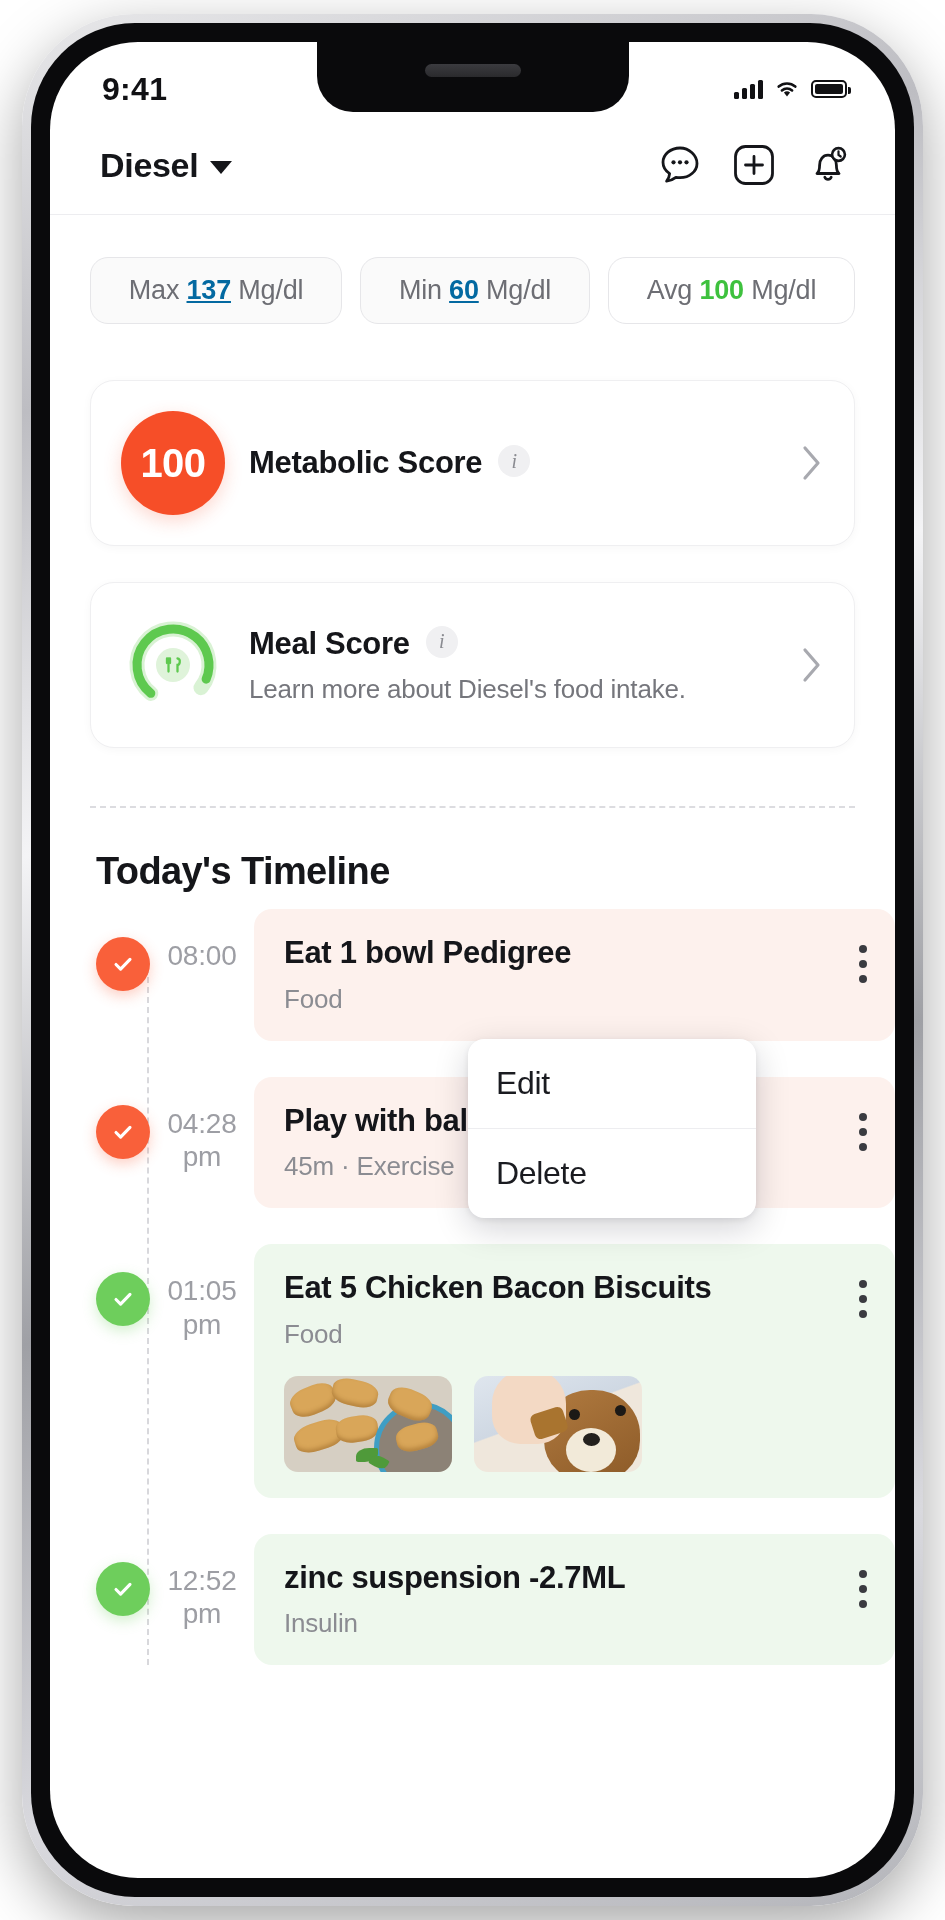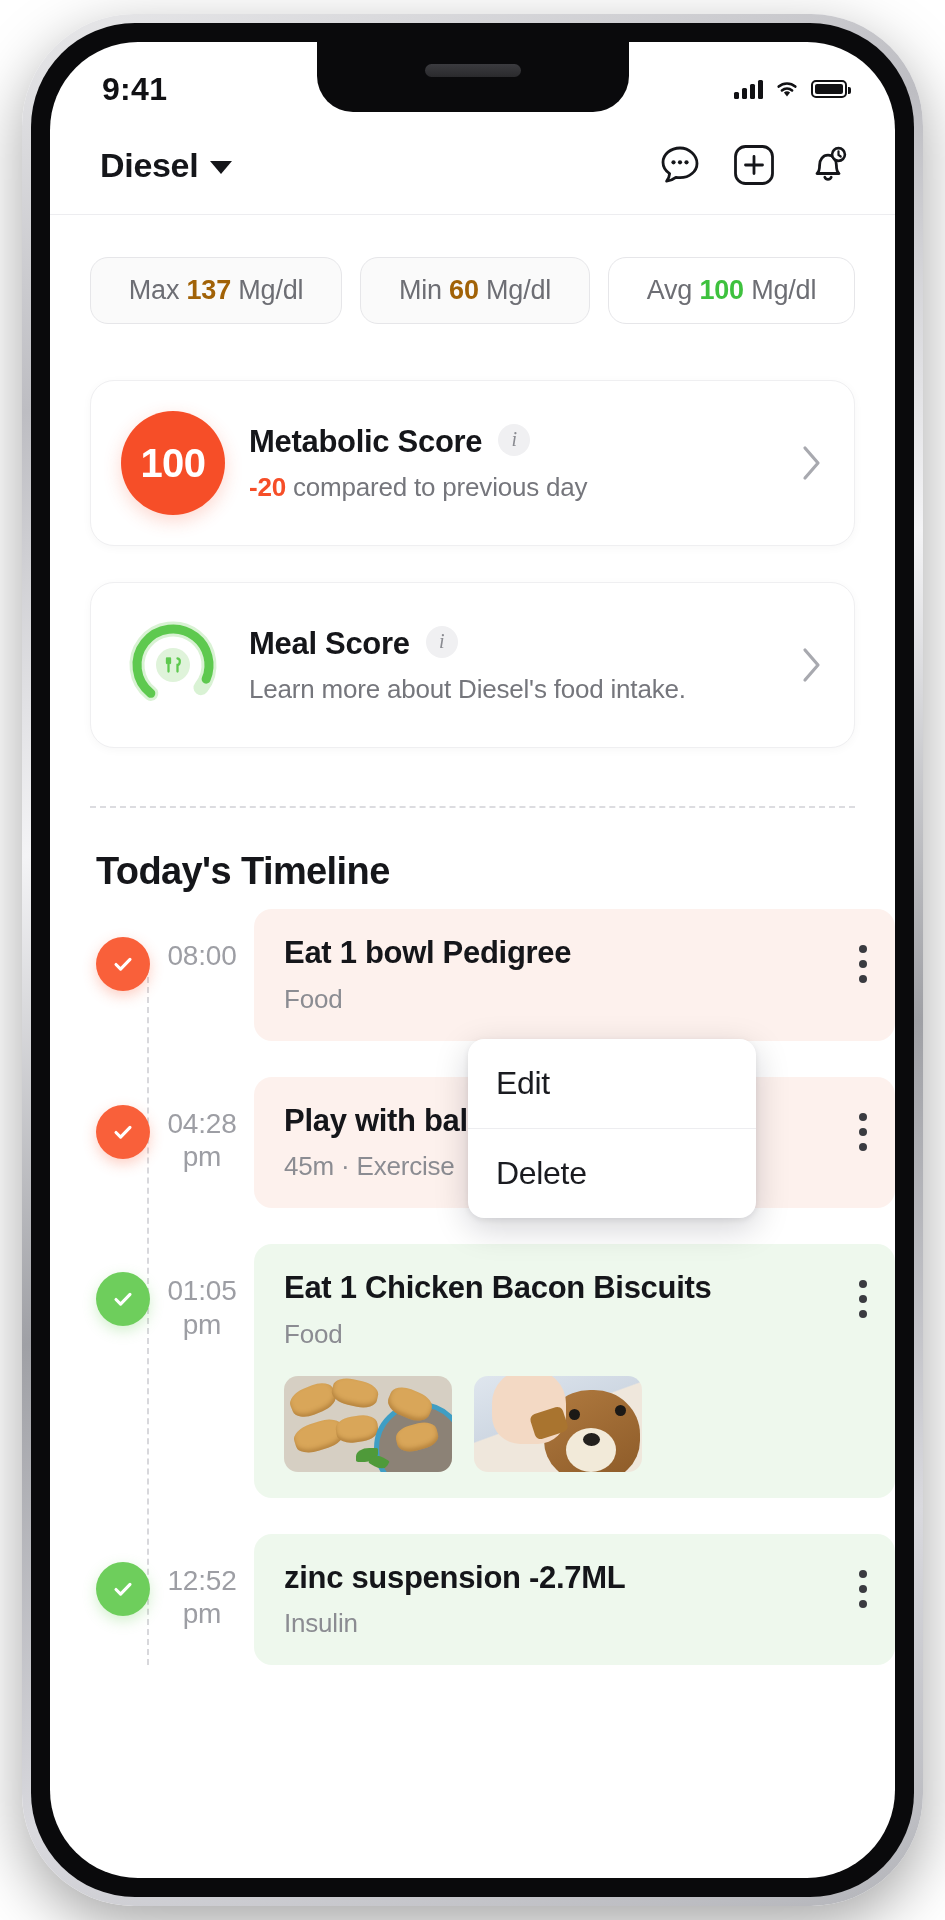--- a/index.html
+++ b/index.html
@@ -179,21 +179,21 @@
     background: #fafafa;
     padding: 17px 8px;
     text-align: center;
     font-size: 27px;
     color: #6d6e74;
     white-space: nowrap;
     letter-spacing: -0.2px;
   }
   .pill.last { background: #ffffff; }
   .pill b { font-weight: 700; }
-  .v-orange { color: #a16207; }
+  .v-orange { color: #0369a1; text-decoration: underline; }
   .v-green  { color: #3ec13e; }
 
   
   .card {
     position: relative;
     margin: 0 40px;
     border: 1.4px solid #efeff1;
     border-radius: 24px;
     background: #ffffff;
     box-shadow: 0 2px 10px rgba(20,20,30,0.035);
@@ -571,24 +571,20 @@
             </div>
           </div>
 
           <div class="card metabolic">
             <div class="score-bubble">100</div>
             <div class="card-body">
               <div class="card-title-row">
                 <div class="card-title">Metabolic Score</div>
                 <div class="info-badge">i</div>
               </div>
-              <div class="card-sub">
-                <span class="delta">-20</span>
-                <span>compared to previous day</span>
-              </div>
             </div>
             <svg class="chevron" width="26" height="40" viewBox="0 0 26 40">
               <path d="M7 5l13 15L7 35" fill="none" stroke="#a8a9af" stroke-width="3.2" stroke-linecap="round" stroke-linejoin="round"></path>
             </svg>
           </div>
 
           <div class="card meal">
             <div class="gauge">
               <svg width="104" height="104" viewBox="0 0 104 104">
                 <circle cx="52" cy="52" r="36" fill="none" stroke="#d9f2d4" stroke-width="15" stroke-linecap="round" stroke-dasharray="170 300" transform="rotate(128 52 52)"></circle>
@@ -671,21 +667,21 @@
                 <svg width="26" height="26" viewBox="0 0 26 26">
                   <path d="M6 13.5l4.6 4.6L20 8.4" fill="none" stroke="#ffffff" stroke-width="3.1" stroke-linecap="round" stroke-linejoin="round"></path>
                 </svg>
               </div>
               <div class="tl-time">
                 <div>01:05</div>
                 <div>pm</div>
               </div>
               <div class="tl-card food-green">
                 <div class="tl-card-main">
-                  <div class="tl-card-title">Eat 1 Chicken Bacon Biscuits</div>
+                  <div class="tl-card-title">Eat 5 Chicken Bacon Biscuits</div>
                   <div class="tl-card-meta">Food</div>
                   <div class="thumbs">
                     <div class="thumb biscuits">
                       <div class="biscuit" style="left:6px;  top:10px; width:46px; height:28px; transform:rotate(-22deg);"></div>
                       <div class="biscuit" style="left:10px; top:46px; width:50px; height:28px; transform:rotate(-18deg);"></div>
                       <div class="biscuit" style="left:48px; top:4px;  width:46px; height:26px; transform:rotate(12deg);"></div>
                       <div class="biscuit" style="left:52px; top:40px; width:42px; height:26px; transform:rotate(-8deg);"></div>
                       <div class="bowl"></div>
                       <div class="biscuit" style="left:104px; top:14px; width:44px; height:28px; transform:rotate(22deg);"></div>
                       <div class="biscuit" style="left:112px; top:48px; width:42px; height:26px; transform:rotate(-14deg);"></div>

